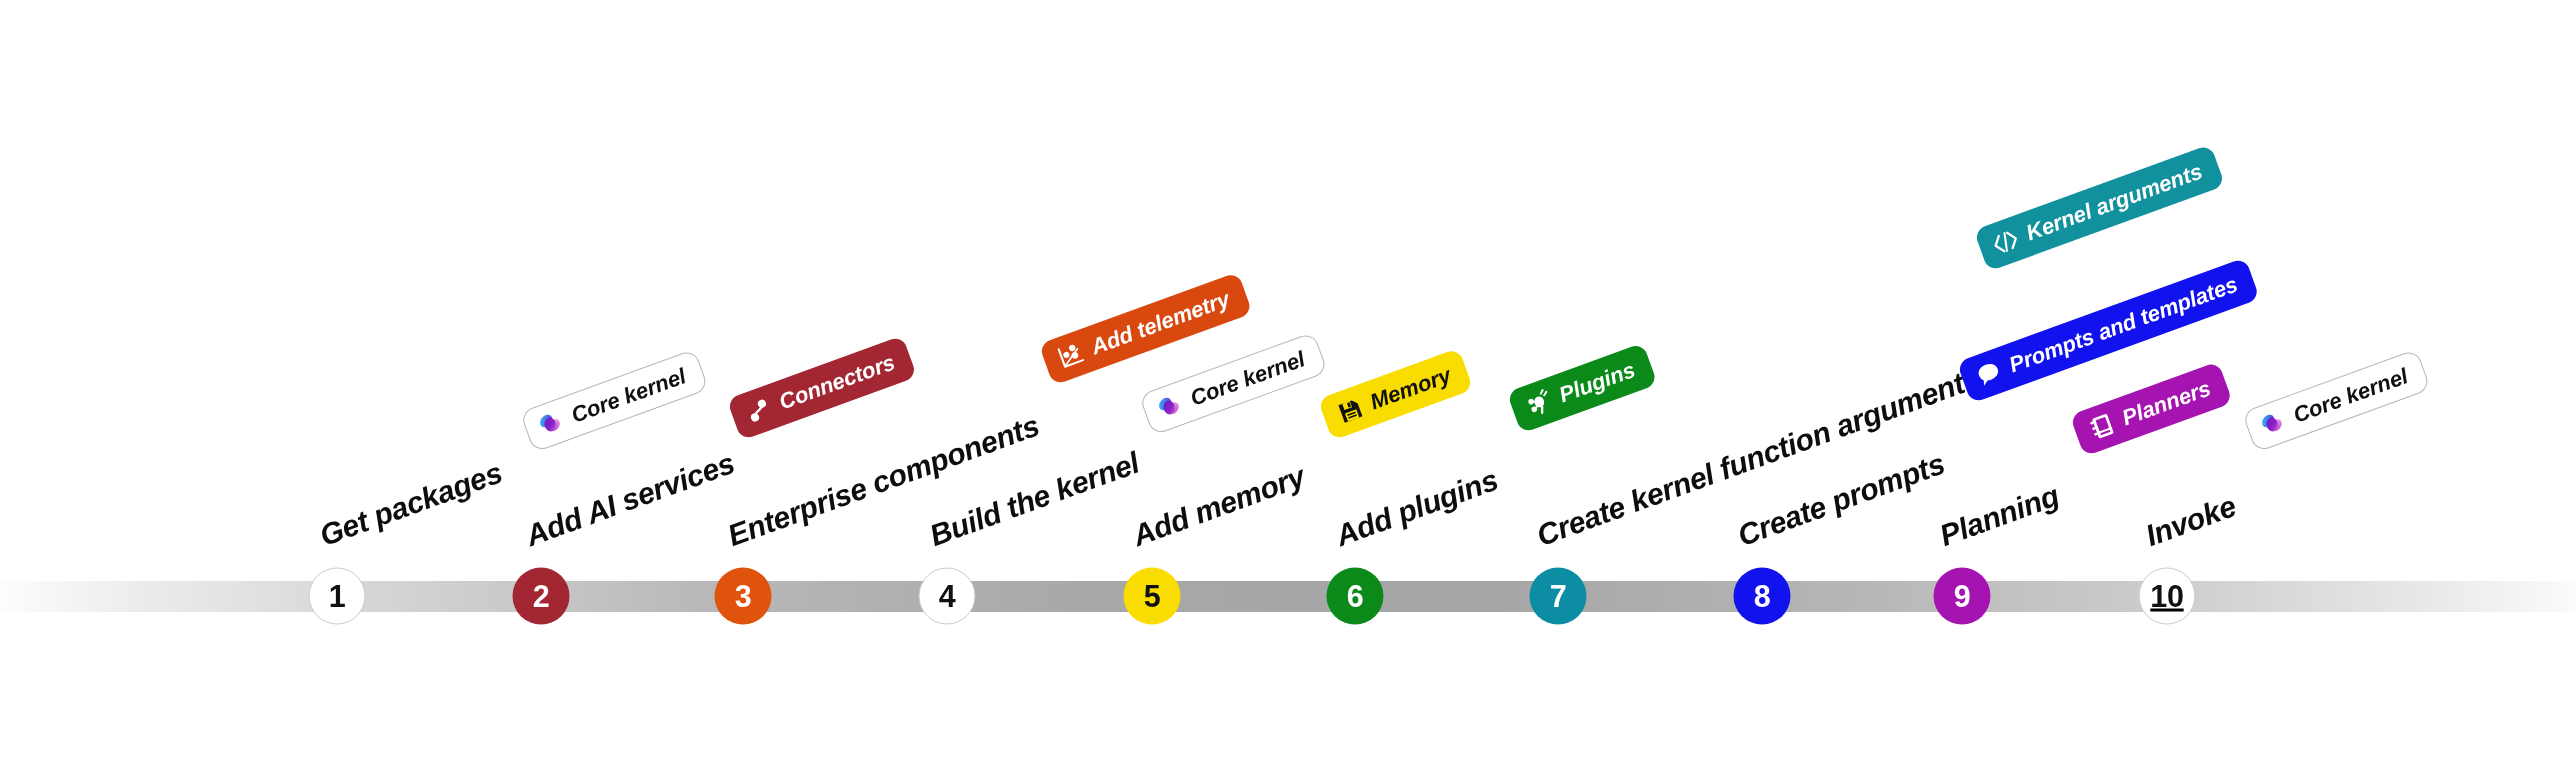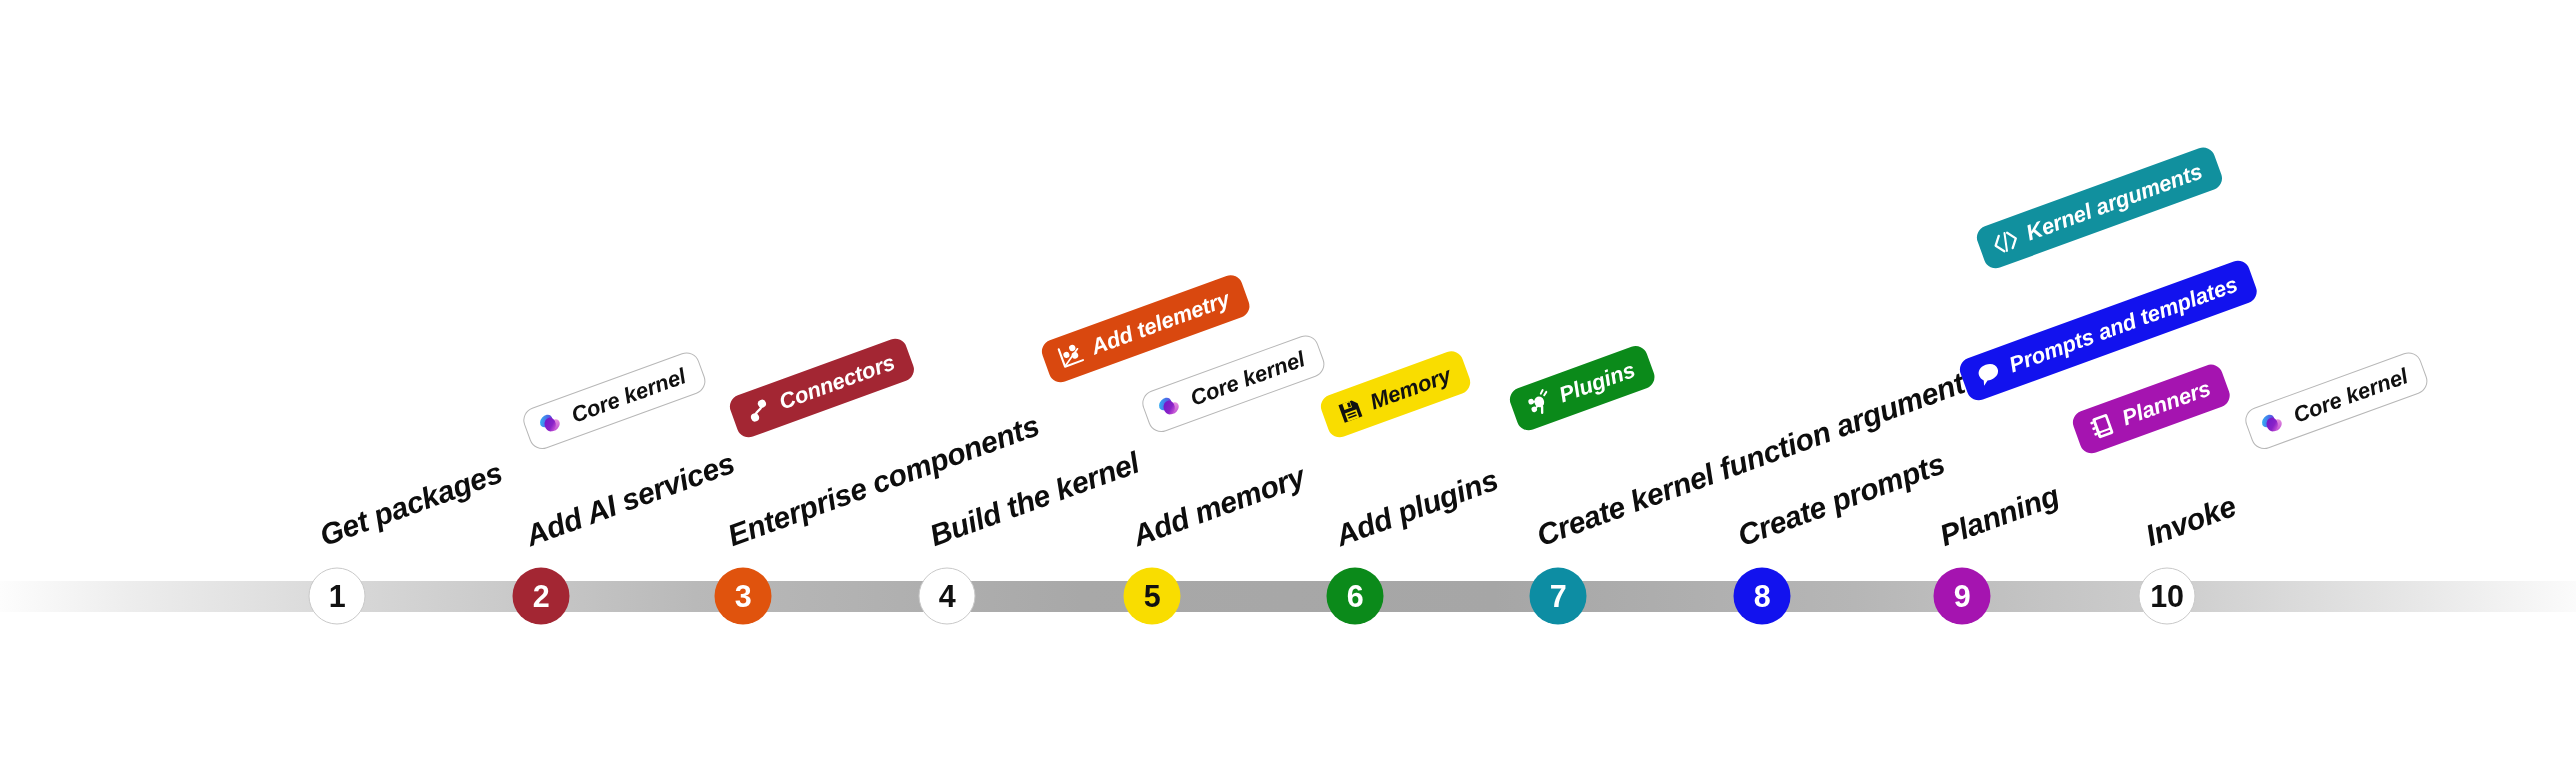--- a/index.html
+++ b/index.html
@@ -299,19 +299,19 @@
       </div>
       <div class="step-node filled" style="left: 1558px; background: rgb(13, 141, 163);">
         <span class="step-num">7</span>
       </div>
       <div class="step-node filled" style="left: 1762px; background: rgb(18, 18, 238);">
         <span class="step-num">8</span>
       </div>
       <div class="step-node filled" style="left: 1962px; background: rgb(165, 20, 176);">
         <span class="step-num">9</span>
       </div>
-      <div class="step-node plain" style="left: 2167px;">
+      <div class="step-node plain" style="left: 2167px; text-decoration: underline;">
         <span class="step-num">10</span>
       </div>
     </div>
 
 </div>
 
 
 </body></html>

